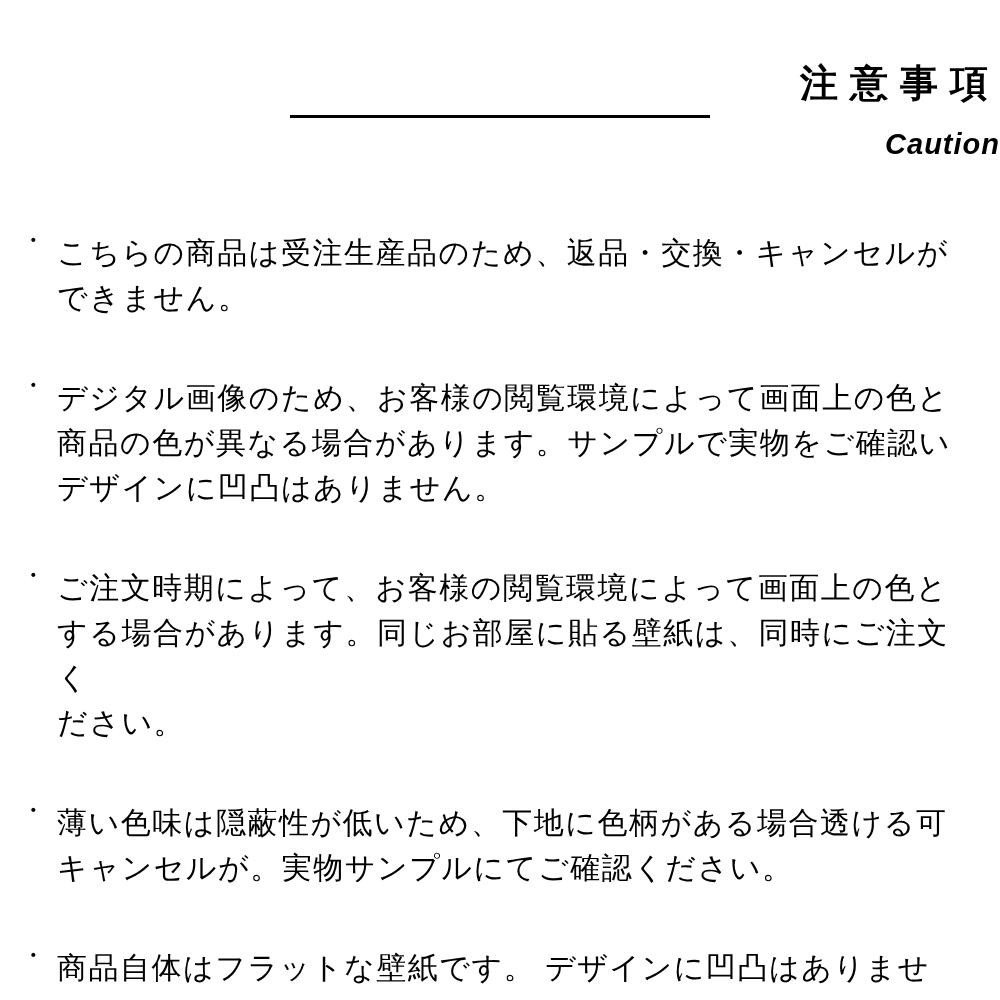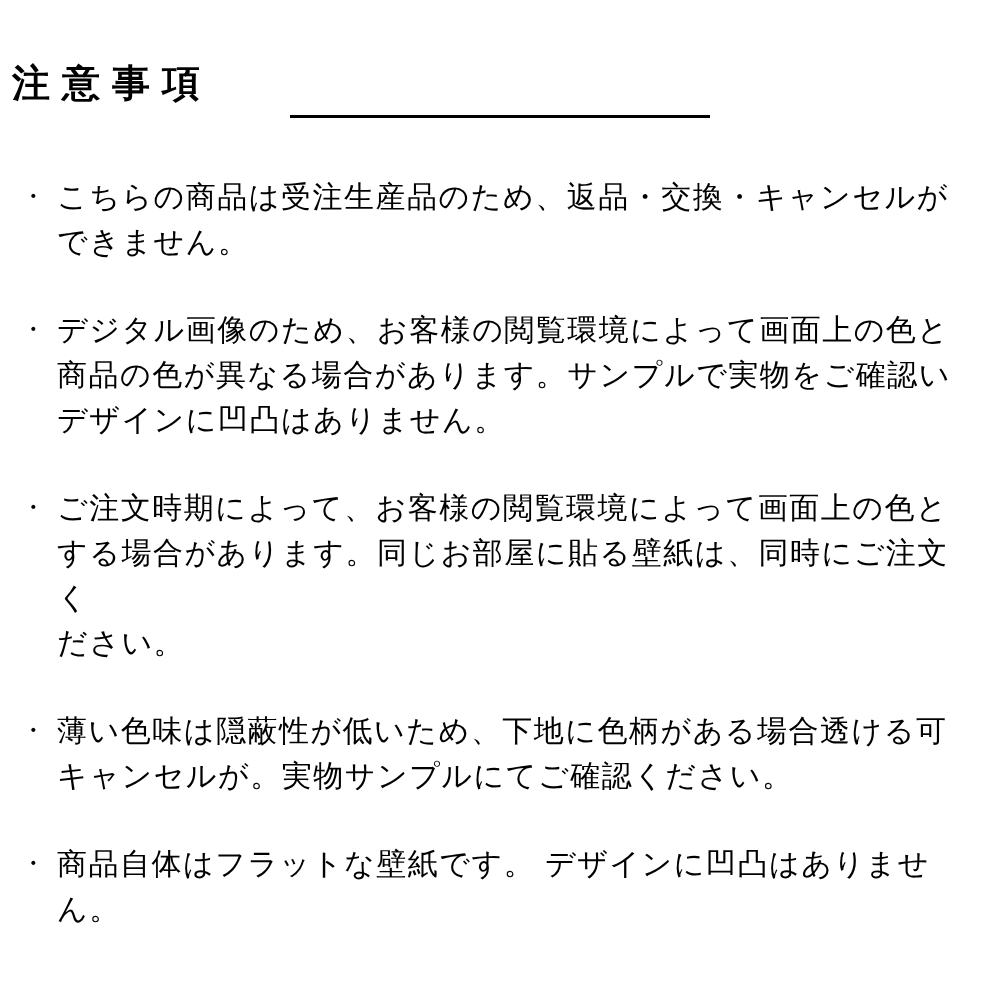--- a/index.html
+++ b/index.html
@@ -10,21 +10,21 @@
     font-family: "Liberation Sans", "DejaVu Sans", sans-serif;
   }
   .page {
     width: 1000px;
     height: 1000px;
     box-sizing: border-box;
     overflow: hidden;
     background: #ffffff;
   }
   .header {
-    text-align: left;
+    text-align: right;
     padding-top: 62px;
   }
   .title {
     margin: 0;
     font-size: 38px;
     font-weight: bold;
     letter-spacing: 12px;
     text-indent: 12px; 
     line-height: 1.15;
   }
@@ -56,29 +56,31 @@
   }
   .bullet {
     flex: none;
     width: 37px;
     text-align: left;
     font-size: 26px;
     line-height: 45px;
   }
   .note-text {
     white-space: pre-line;
+    margin-top: 12px;
   }
 </style>
 </head>
 <body>
 
 <div class="page">
   <div class="header">
     <h1 class="title">注意事項</h1>
     <div class="rule"></div>
+    <div class="subtitle">Caution</div>
   </div>
 
   <ul class="notes">
     <li class="note-item">
       <span class="bullet">・</span>
       <span class="note-text">こちらの商品は受注生産品のため、返品・交換・キャンセルが
 できません。</span>
     </li>
     <li class="note-item">
       <span class="bullet">・</span>

